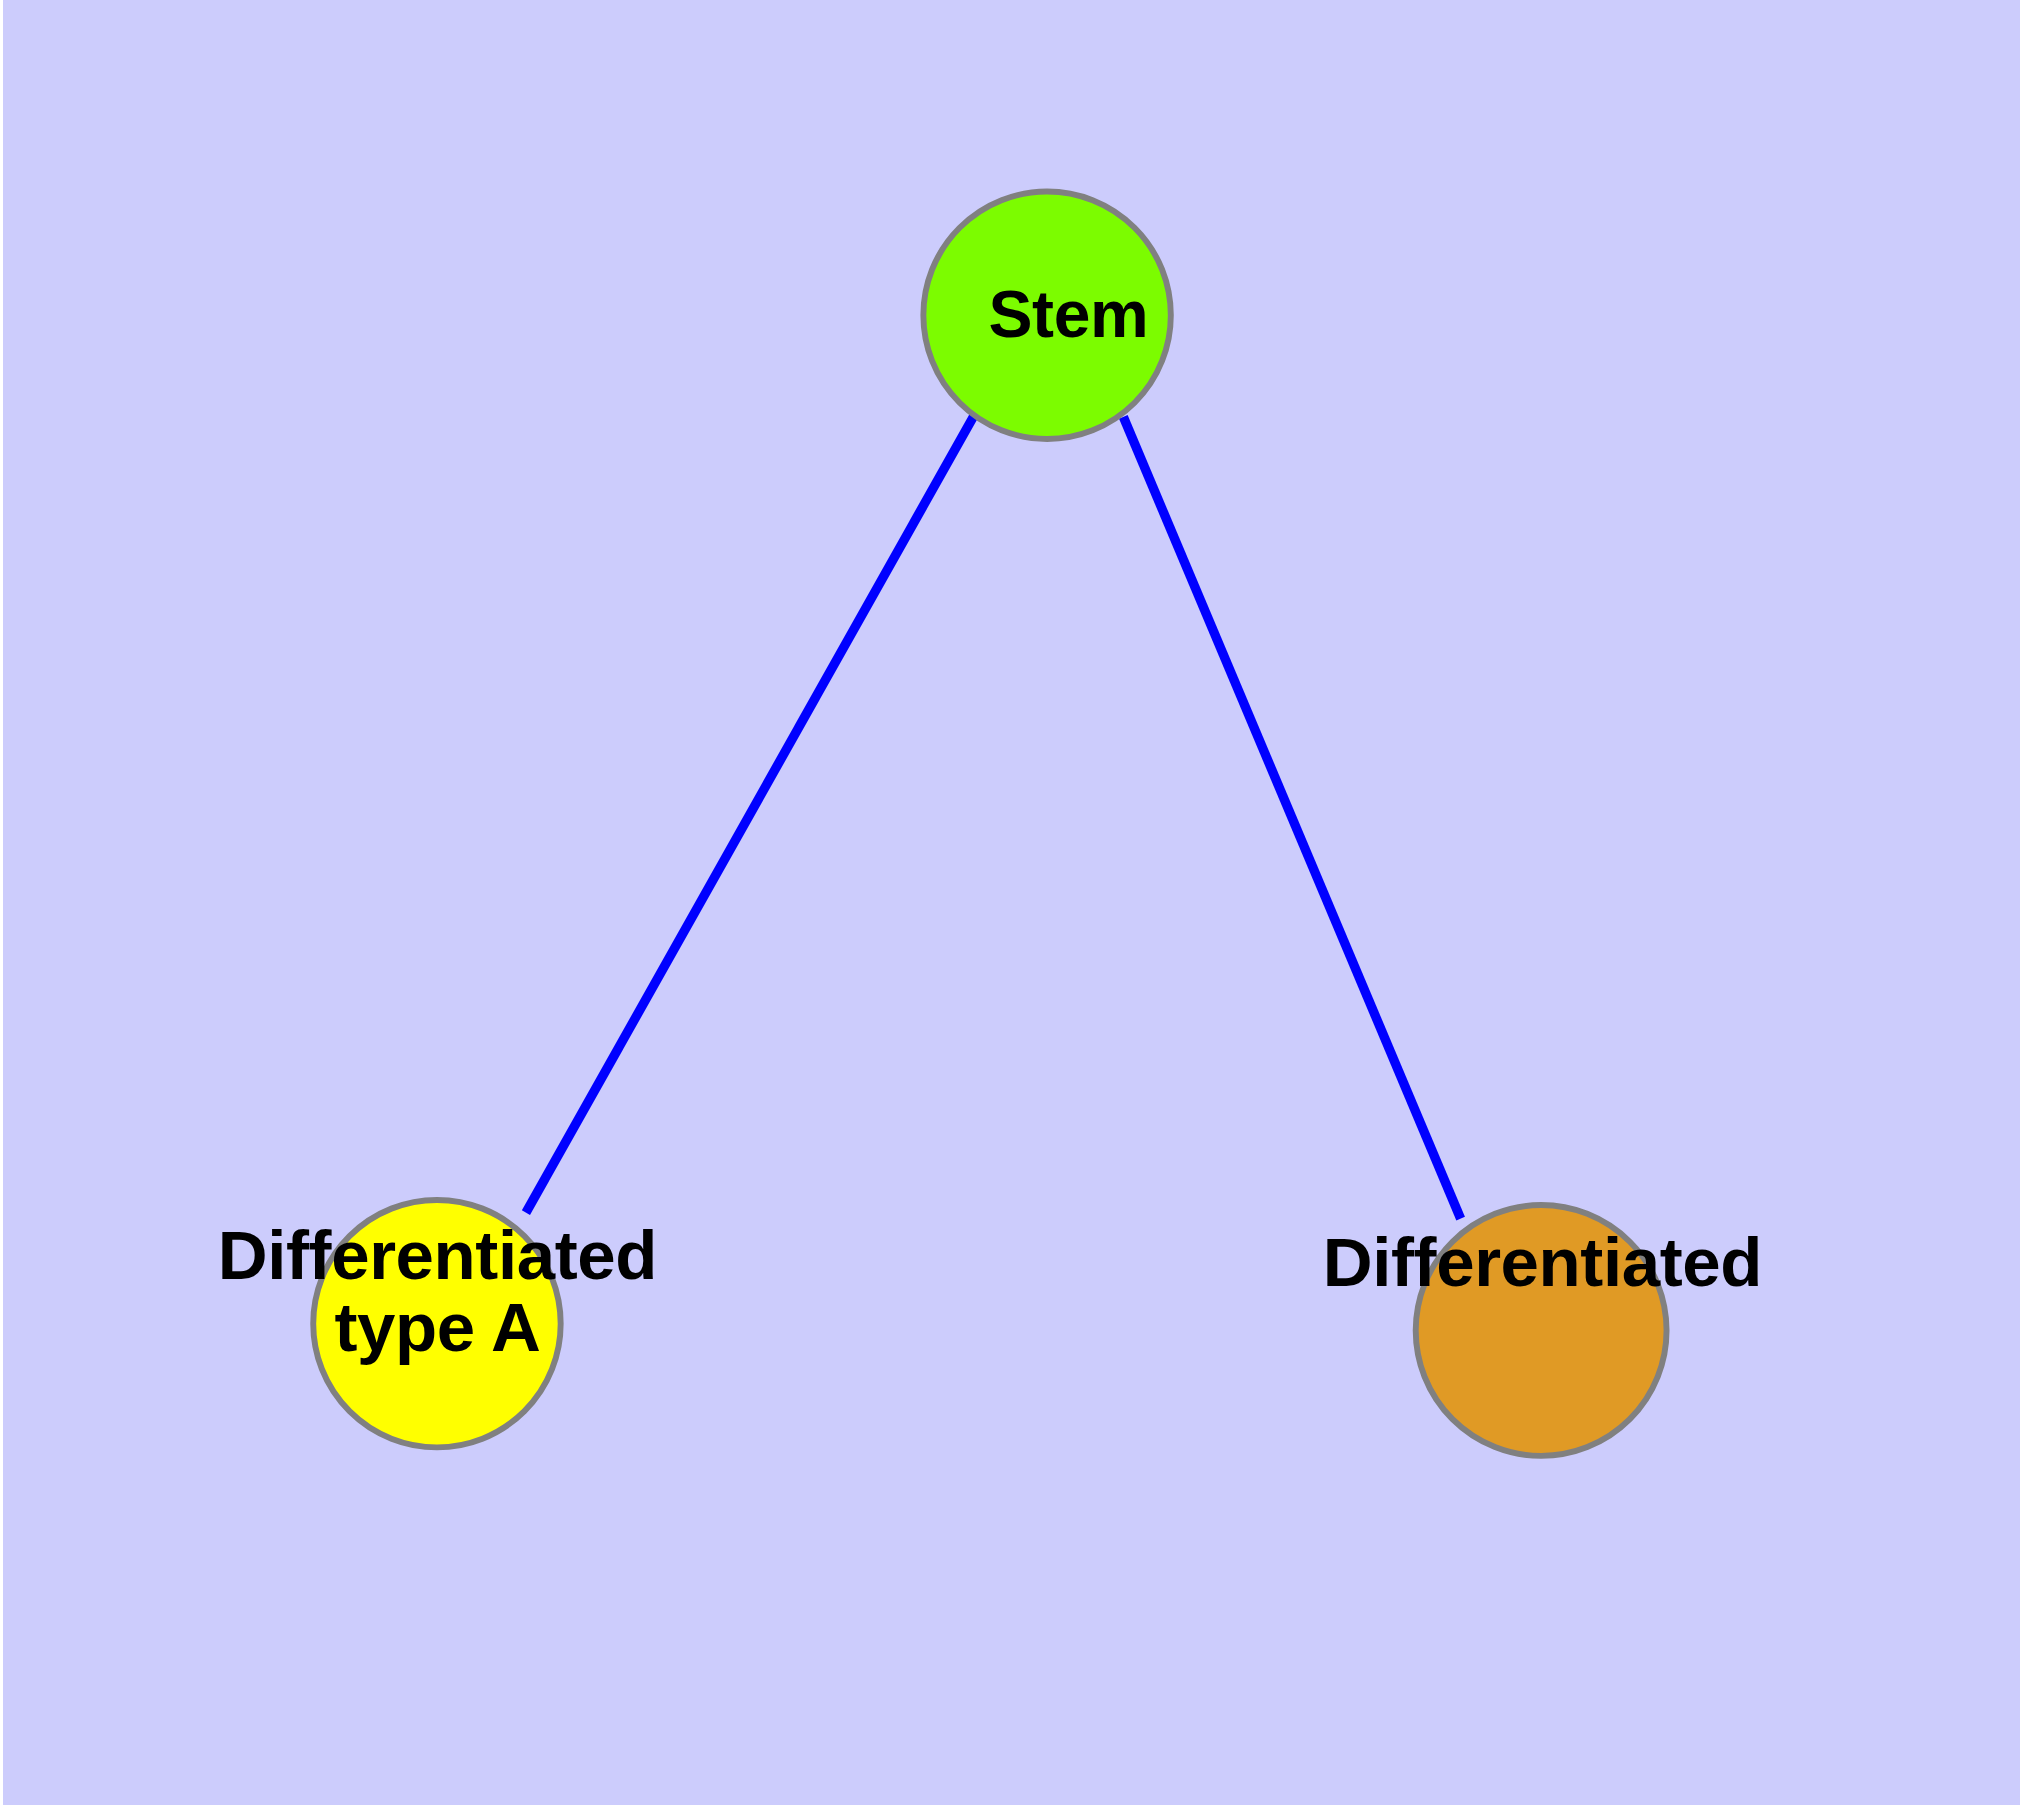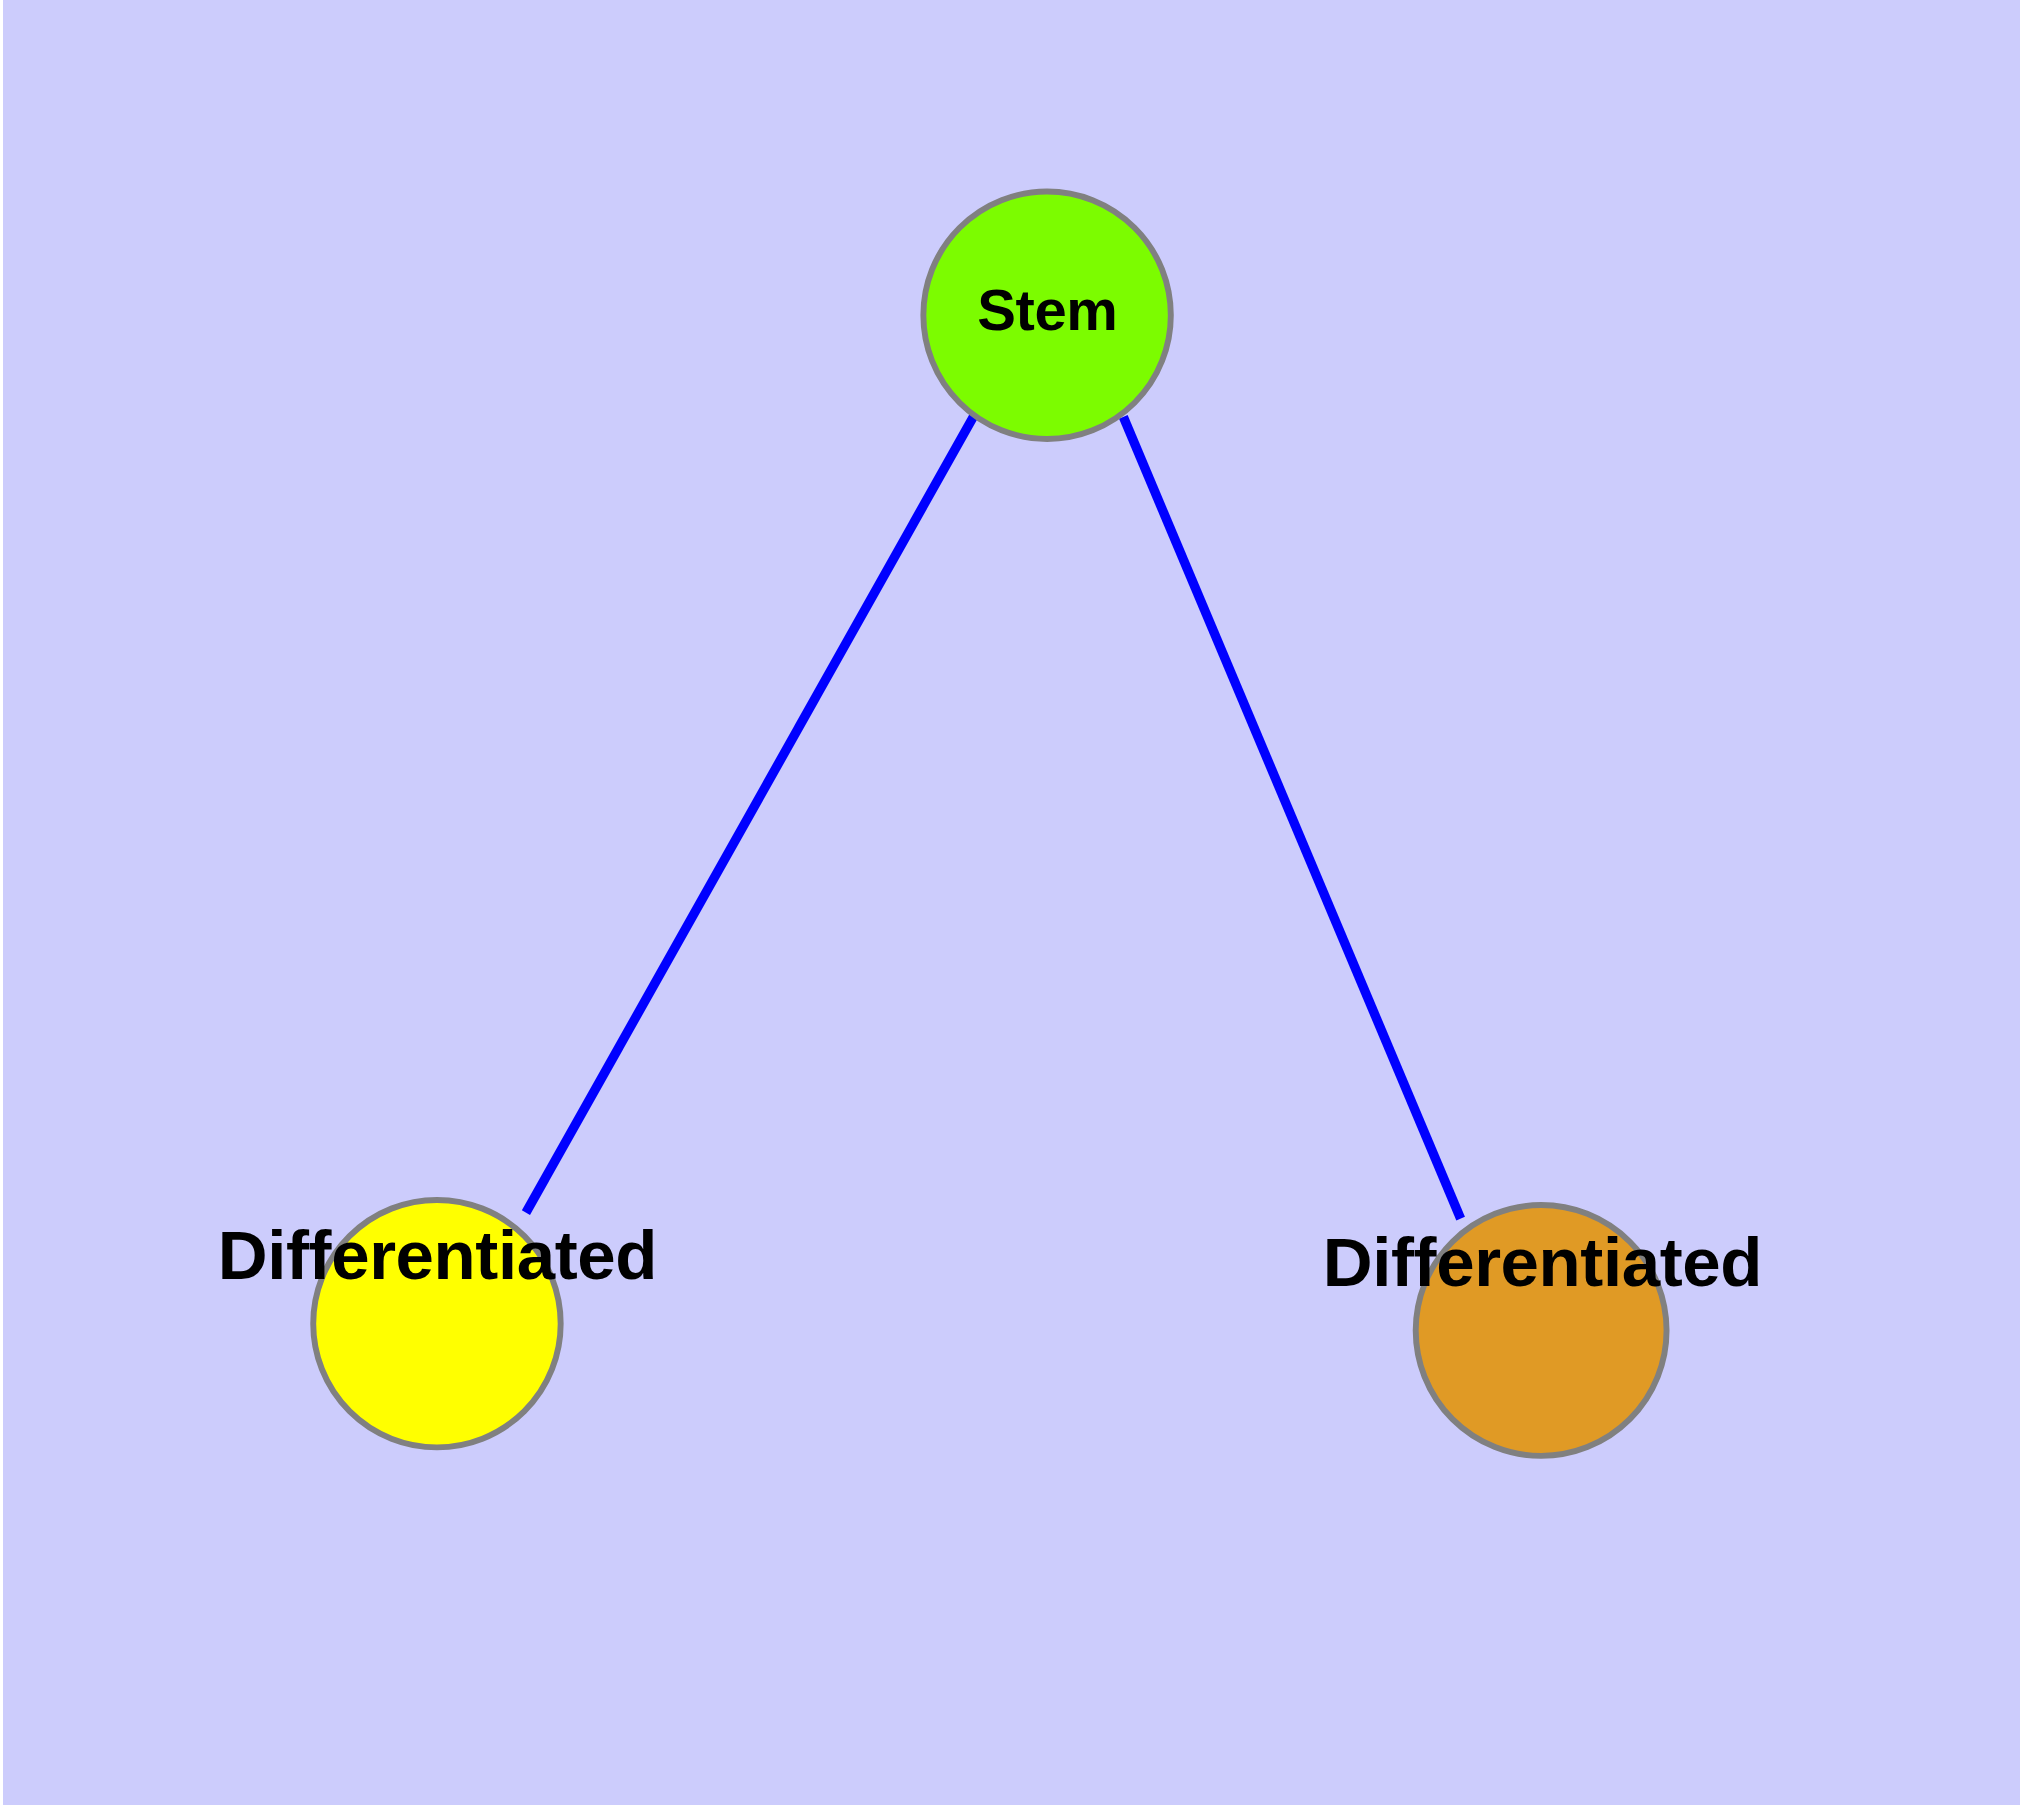--- a/index.html
+++ b/index.html
@@ -39,22 +39,22 @@
     text-align: center;
     font-weight: bold;
     color: #000000;
     white-space: nowrap;
     line-height: 1.04;
     letter-spacing: -0.4px;
     pointer-events: none;
   }
 
   #label-stem {
-    font-size: 58px;
-    left: 705px;
+    font-size: 66px;
+    left: 726px;
     top: 280px;
     width: 678px;
   }
 
   #label-diff-a {
     font-size: 69px;
     left: 95px;
     top: 1220px;
     width: 678px;
   }
@@ -85,20 +85,21 @@
     </g>
 
   </svg>
 
   <div class="node-label" id="label-stem">
     <div>Stem</div>
   </div>
 
   <div class="node-label" id="label-diff-a">
     <div>Differentiated</div>
+    <div>type A</div>
   </div>
 
   <div class="node-label" id="label-diff-b">
     <div>Differentiated</div>
   </div>
 
 </div>
 
 
 </body></html>

